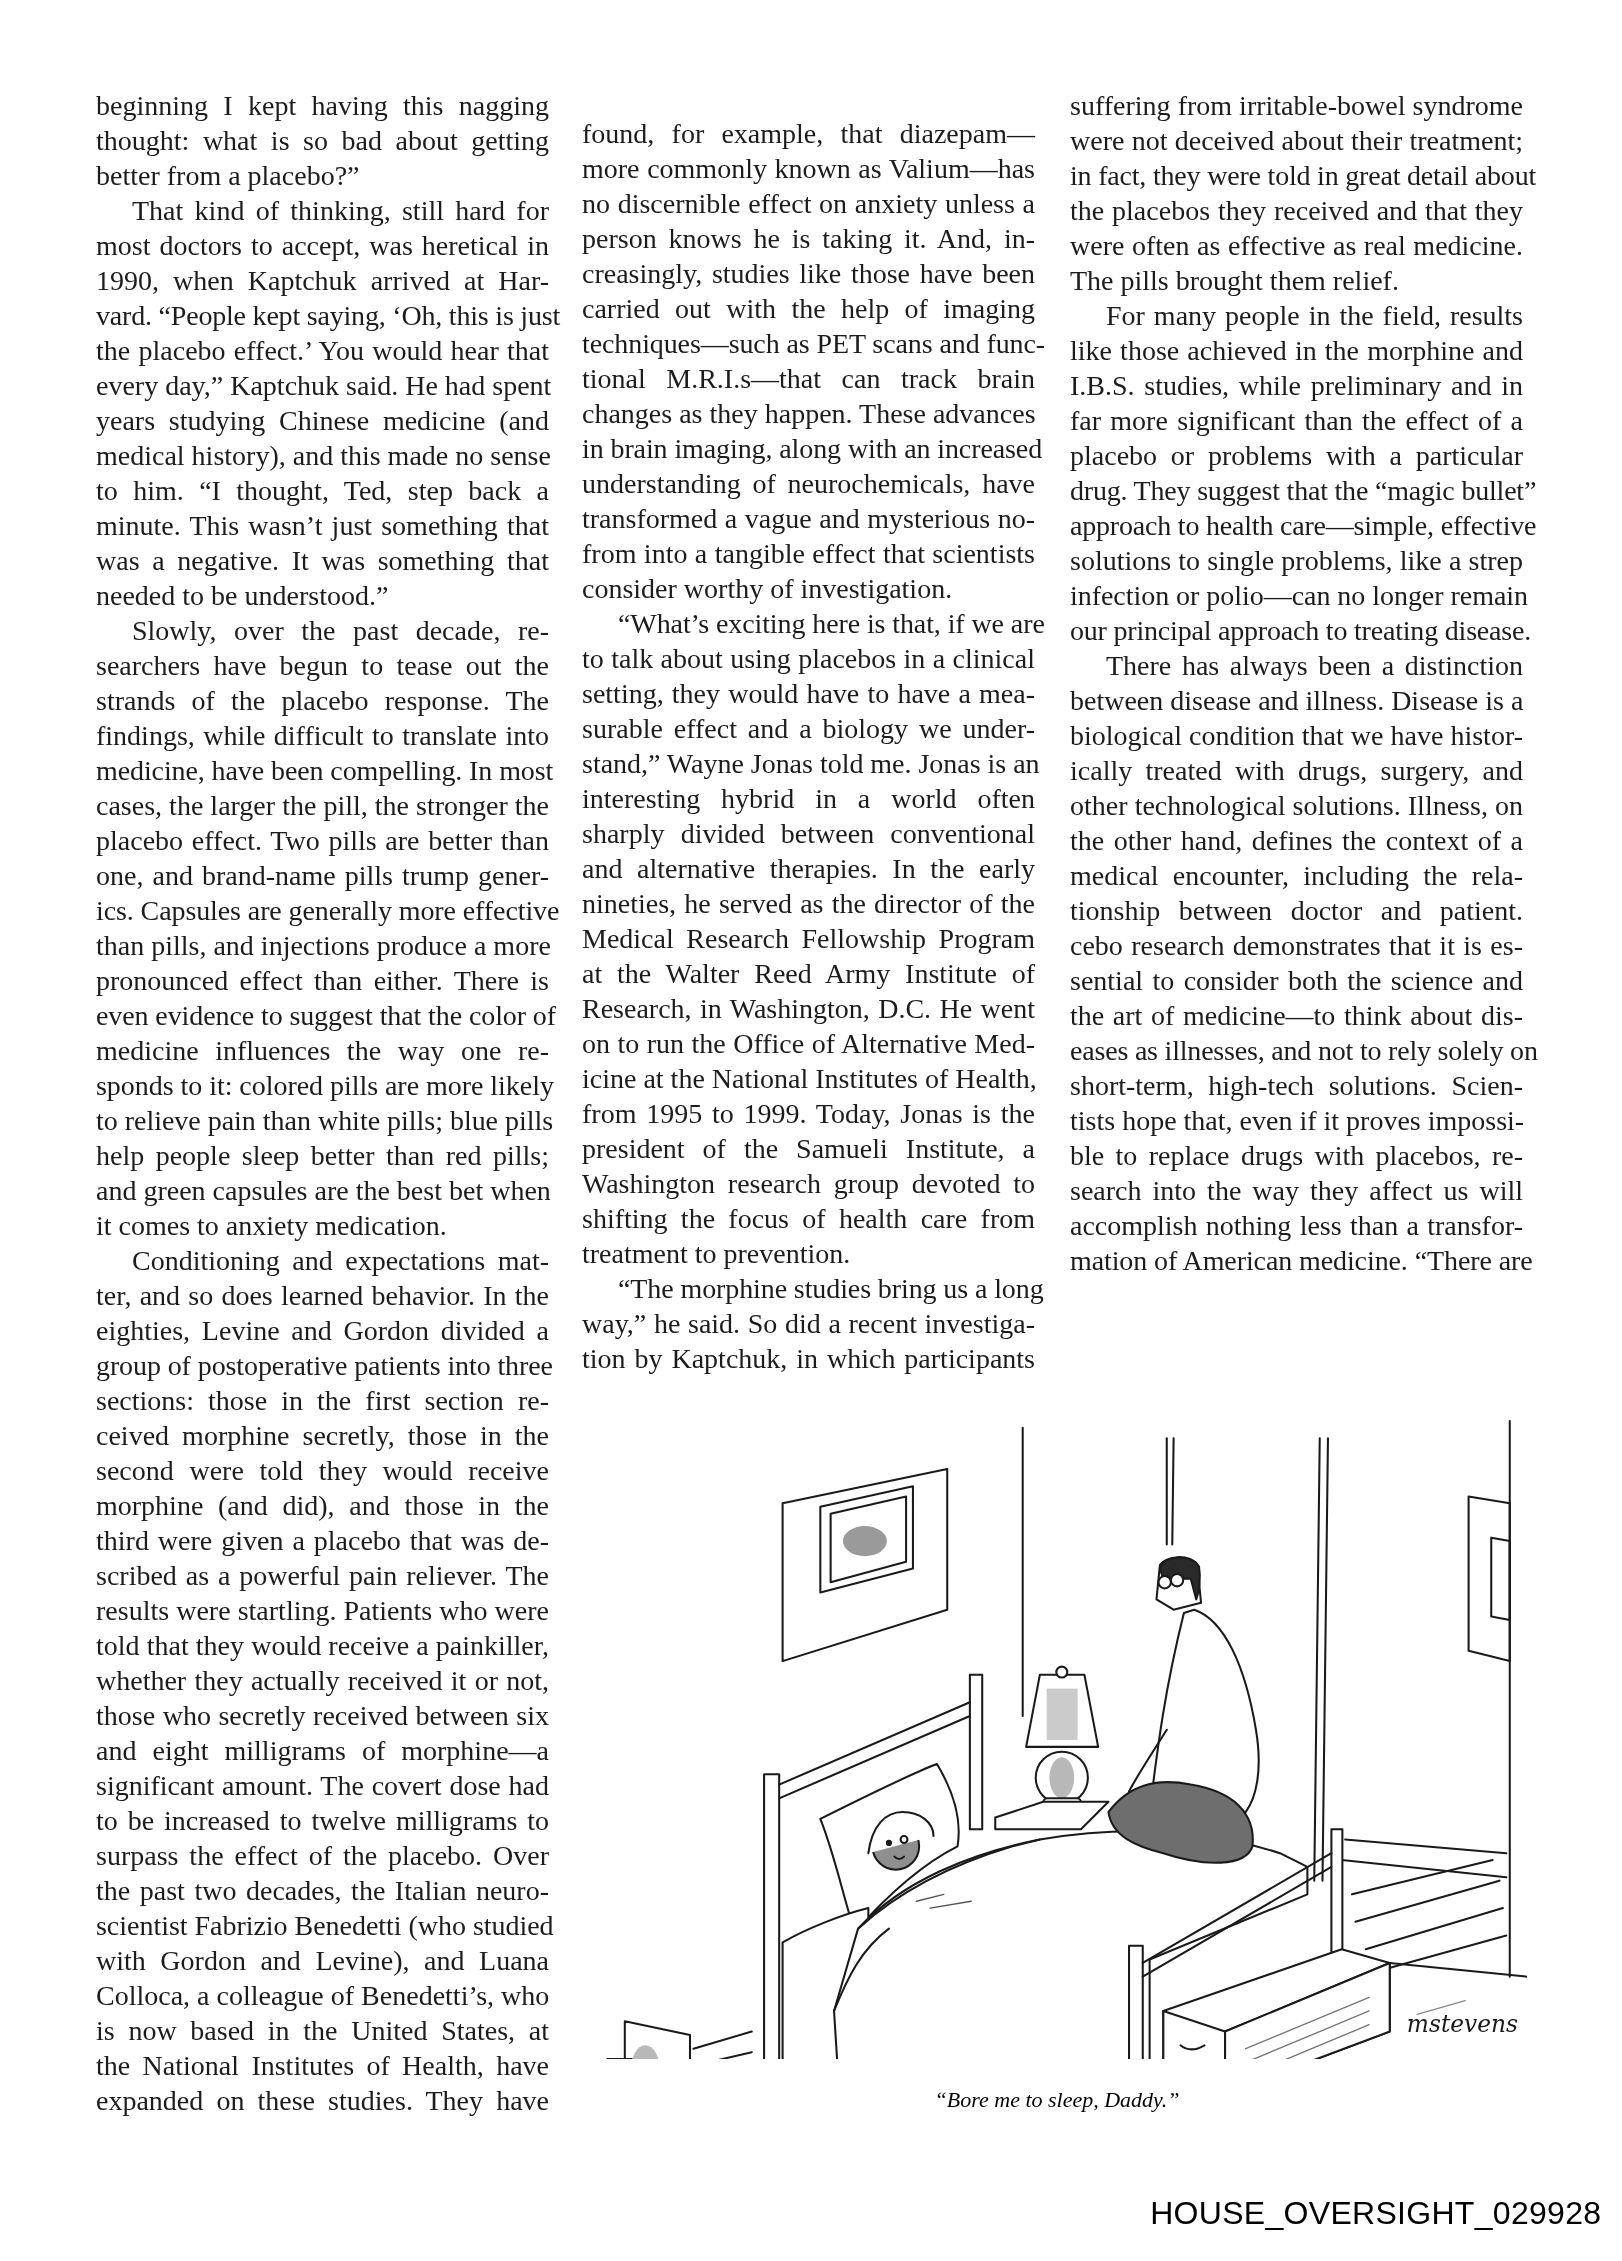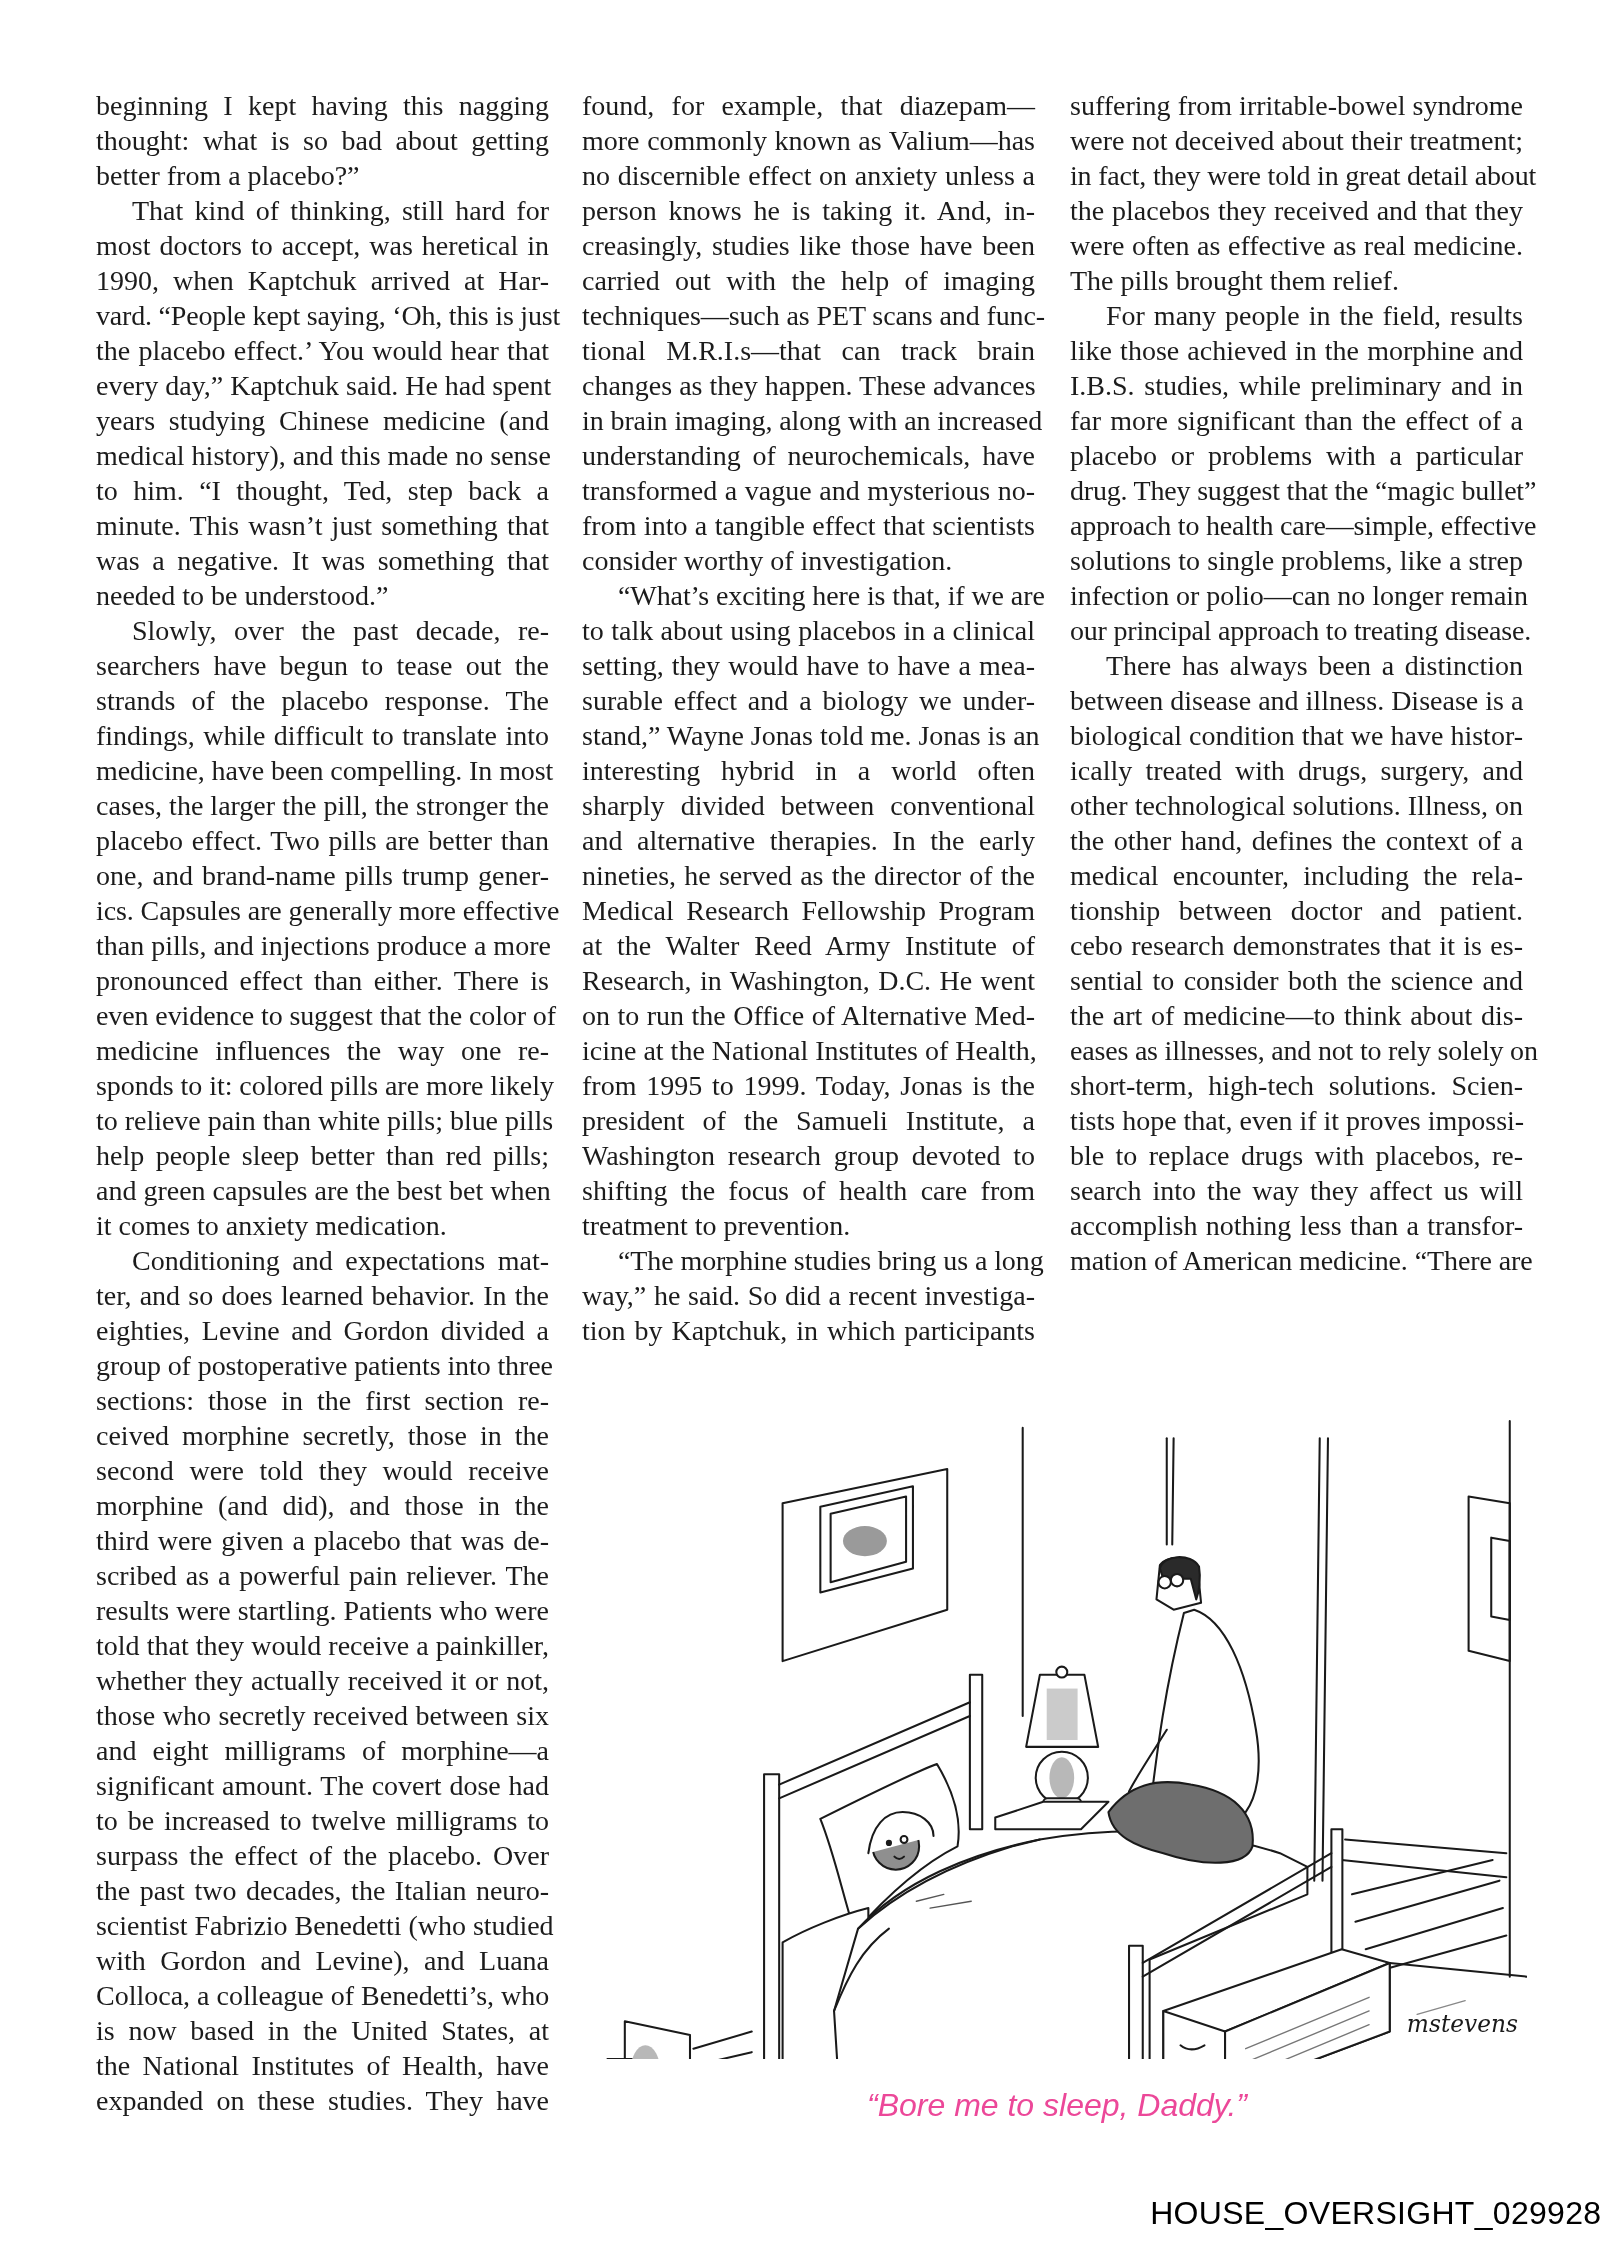--- a/index.html
+++ b/index.html
@@ -7,21 +7,21 @@
   .col {
     position: absolute;
     top: 88px;
     width: 453px;
     font-family: "Liberation Serif", "DejaVu Serif", serif;
     font-size: 28px;
     line-height: 35px;
     color: #1c1c1c;
   }
   #col1 { left: 96px; }
-  #col2 { left: 582px; }
+  #col2 { left: 582px; margin-top: 28px; }
   #col3 { left: 1070px; }
   .line {
     display: block;
     white-space: nowrap;
     text-align: justify;
     text-align-last: justify;
     height: 35px;
     overflow: visible;
   }
   .line.last { text-align-last: left; }
@@ -29,24 +29,24 @@
   .cartoon {
     position: absolute;
     left: 587px; top: 1373px;
     width: 940px; height: 686px;
   }
   .caption {
     position: absolute;
     left: 587px; width: 940px;
     top: 2087px;
     text-align: center;
-    font-family: Liberation Sans, sans-serif;
+    font-family: Liberation Serif, serif;
     font-style: italic;
-    font-size: 32px;
-    color: #ec4899;
+    font-size: 22px;
+    color: #000000;
   }
   .stamp {
     position: absolute;
     right: 20.6px; top: 2195px;
     font-family: "Liberation Sans", "DejaVu Sans", sans-serif;
     font-size: 32px;
     color: #000;
     letter-spacing: 0.3px;
     text-align: center;
   }

